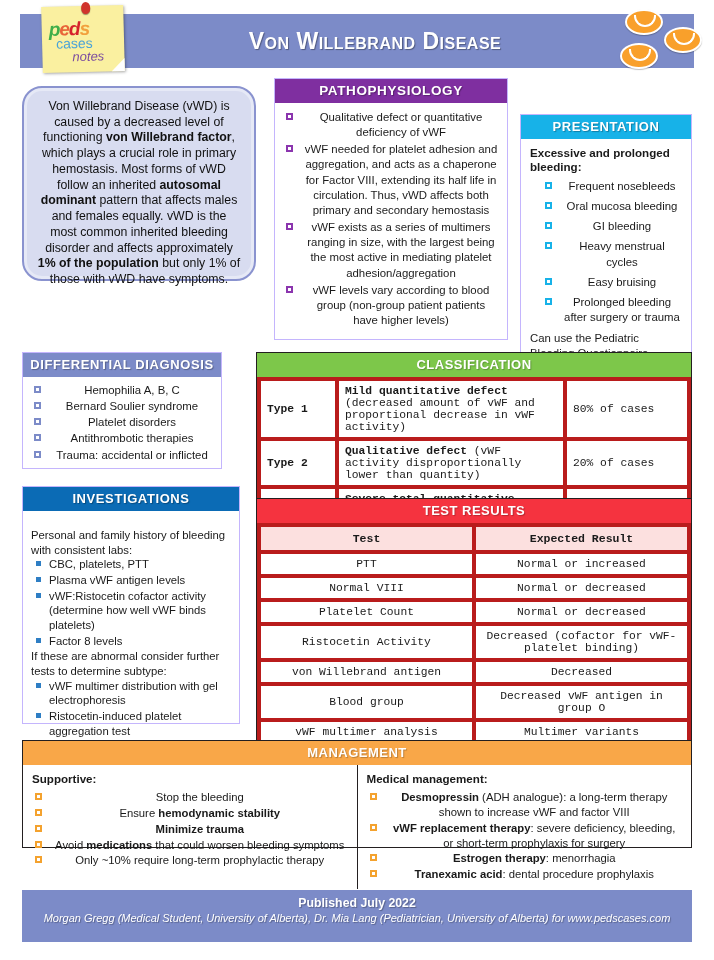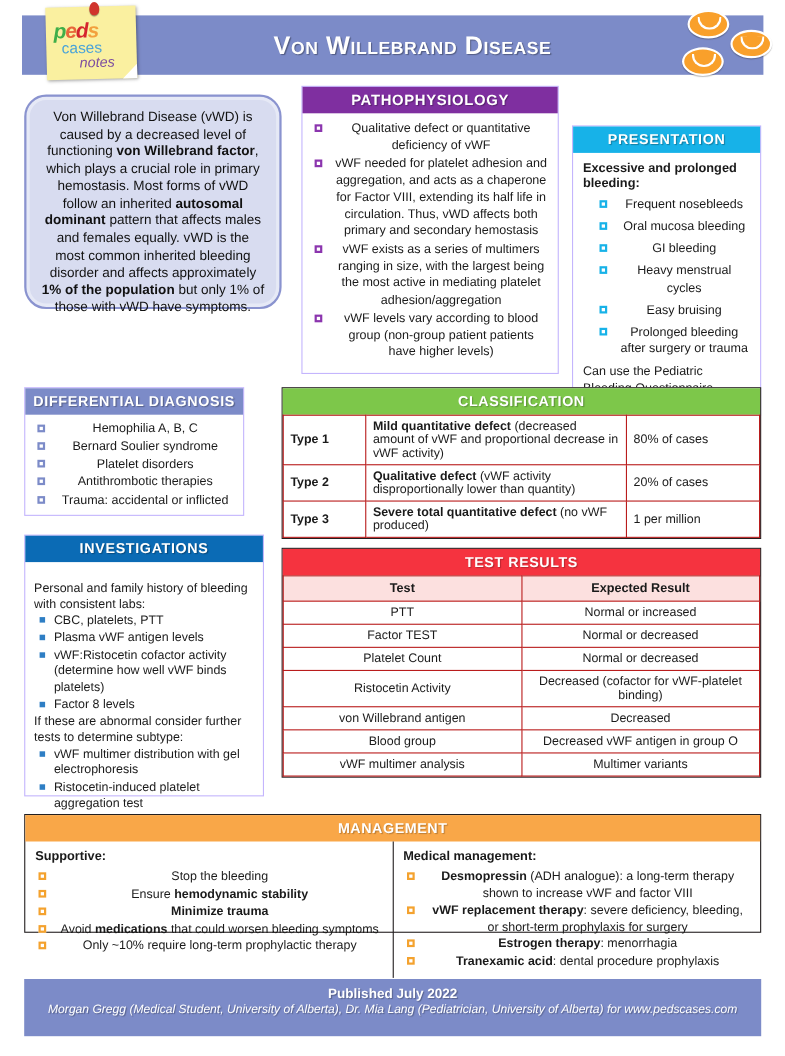--- a/index.html
+++ b/index.html
@@ -143,21 +143,21 @@
   }
 
   
   .tbl{position:absolute;box-sizing:border-box;border:1px solid #231F20;background:#fff;}
   .tbl-head{
     text-align:center;color:#fff;font-weight:bold;font-size:13px;
     letter-spacing:.5px;padding:4px 0 5px;
     text-shadow:1px 1px 1px rgba(0,0,0,.25);
   }
   table{border-collapse:collapse;width:100%;font-size:11.3px;}
-  table td,table th{border:1px solid #b91c1c;padding:4px 6px;vertical-align:middle;}
+  table td,table th{border:4px solid #b91c1c;padding:4px 6px;vertical-align:middle;font-family:Liberation Mono, monospace;}
 
   .classif{left:256px;top:352px;width:436px;}
   .classif .tbl-head{background:#7DC74A;}
   .classif td.c1{width:62px;font-weight:bold;}
   .classif td.c3{width:108px;text-align:left;}
 
   .tests{left:256px;top:498px;width:436px;}
   .tests .tbl-head{background:#F5333F;}
   .tests th{background:#FCE0DF;font-weight:bold;text-align:center;font-size:11.5px;padding:5px 6px;}
   .tests td{text-align:center;}
@@ -298,21 +298,21 @@
             <th>Test</th>
             <th>Expected Result</th>
           </tr>
         </thead>
       <tbody>
           <tr>
             <td>PTT</td>
             <td>Normal or increased</td>
           </tr>
           <tr>
-            <td>Factor TEST</td>
+            <td>Normal VIII</td>
             <td>Normal or decreased</td>
           </tr>
           <tr>
             <td>Platelet Count</td>
             <td>Normal or decreased</td>
           </tr>
           <tr>
             <td>Ristocetin Activity</td>
             <td>Decreased (cofactor for vWF-platelet binding)</td>
           </tr>

